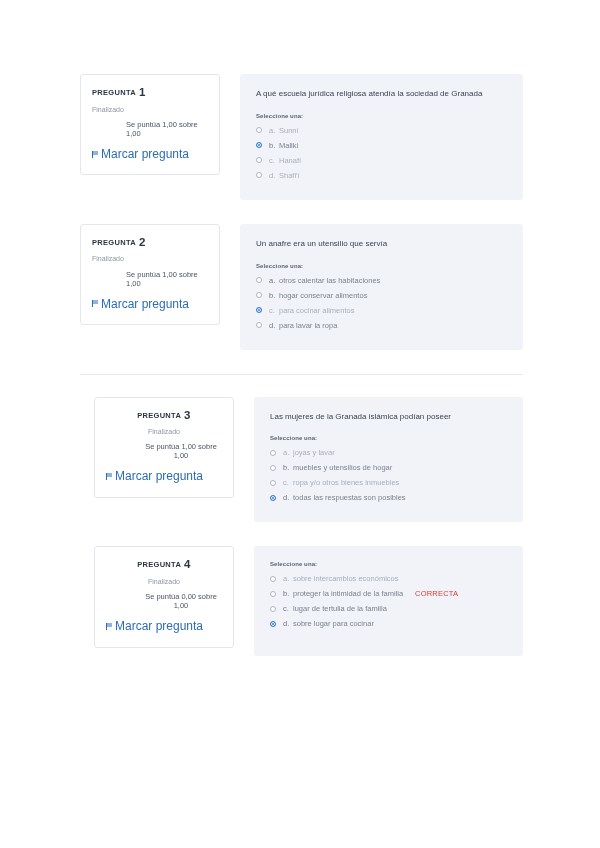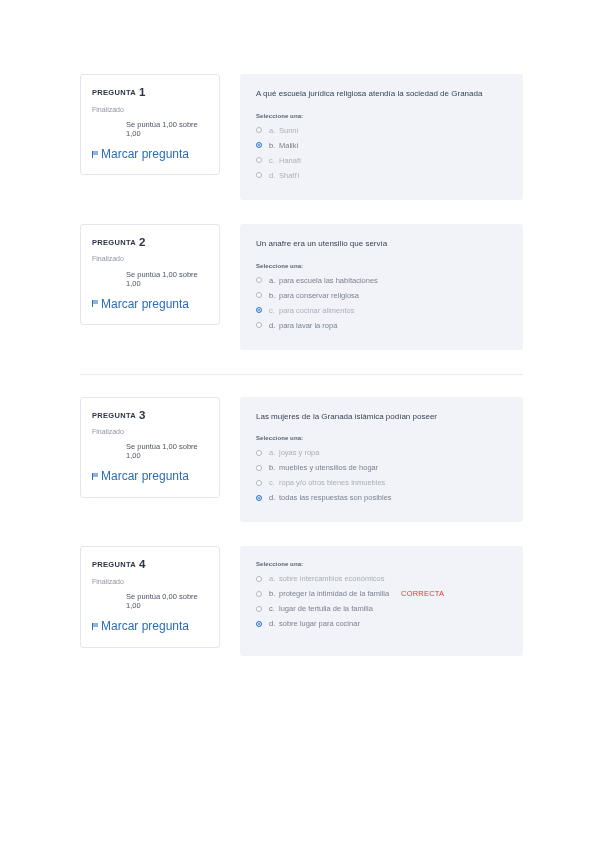--- a/index.html
+++ b/index.html
@@ -28,20 +28,22 @@
     width: 443px;
   }
 
   
   .qblock {
     display: flex;
     align-items: flex-start;
     margin-bottom: 24px;
   }
   .qblock.indent .info {
+    margin-left: 14px;
+    text-align: center;
   }
 
   
   .info {
     box-sizing: border-box;
     width: 140px;
     flex: 0 0 140px;
     background: #ffffff;
     border: 1px solid #e3e6ec;
     border-radius: 3px;
@@ -241,26 +243,26 @@
           <span>Marcar pregunta</span>
         </div>
       </div>
       <div class="panel">
         <p class="qtext">Un anafre era un utensilio que servía</p>
         <div class="choose-label">Seleccione una:</div>
         <ul class="answers">
           <li class="answer">
             <span class="radio"></span>
             <span class="ltr">a.</span>
-            <span class="atext">para escuela las habitaciones</span>
+            <span class="atext">otros calentar las habitaciones</span>
           </li>
           <li class="answer">
             <span class="radio"></span>
             <span class="ltr">b.</span>
-            <span class="atext">para conservar religiosa</span>
+            <span class="atext">hogar conservar alimentos</span>
           </li>
           <li class="answer faded">
             <span class="radio selected"></span>
             <span class="ltr">c.</span>
             <span class="atext">para cocinar alimentos</span>
           </li>
           <li class="answer">
             <span class="radio"></span>
             <span class="ltr">d.</span>
             <span class="atext">para lavar la ropa</span>
@@ -283,21 +285,21 @@
           <span>Marcar pregunta</span>
         </div>
       </div>
       <div class="panel">
         <p class="qtext">Las mujeres de la Granada islámica podían poseer</p>
         <div class="choose-label">Seleccione una:</div>
         <ul class="answers">
           <li class="answer faded">
             <span class="radio"></span>
             <span class="ltr">a.</span>
-            <span class="atext">joyas y ropa</span>
+            <span class="atext">joyas y lavar</span>
           </li>
           <li class="answer">
             <span class="radio"></span>
             <span class="ltr">b.</span>
             <span class="atext">muebles y utensilios de hogar</span>
           </li>
           <li class="answer faded">
             <span class="radio"></span>
             <span class="ltr">c.</span>
             <span class="atext">ropa y/o otros bienes inmuebles</span>

